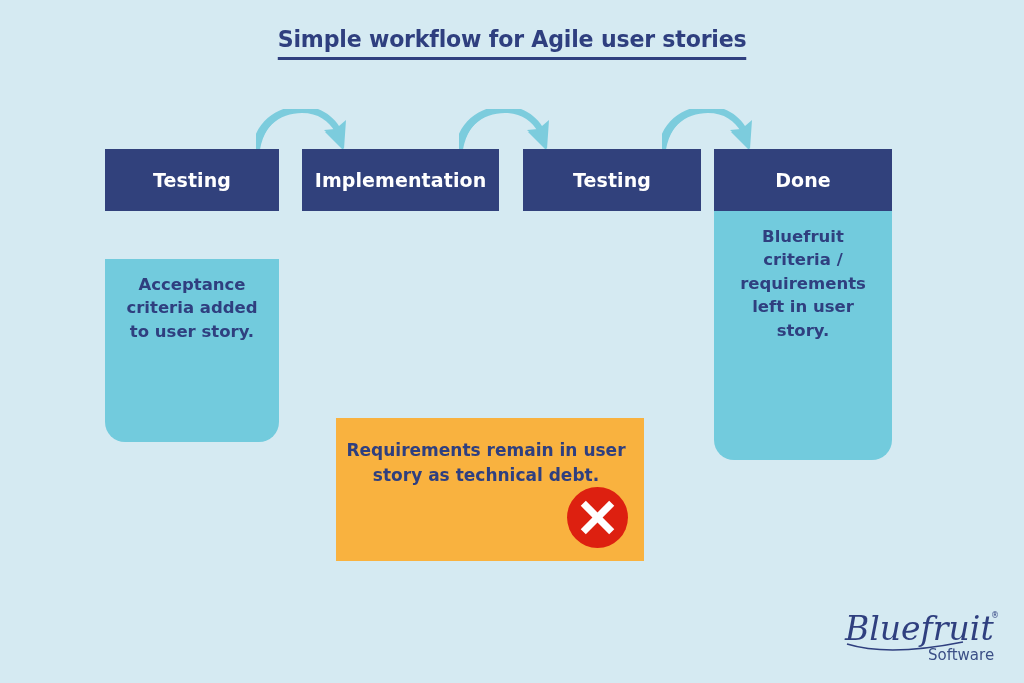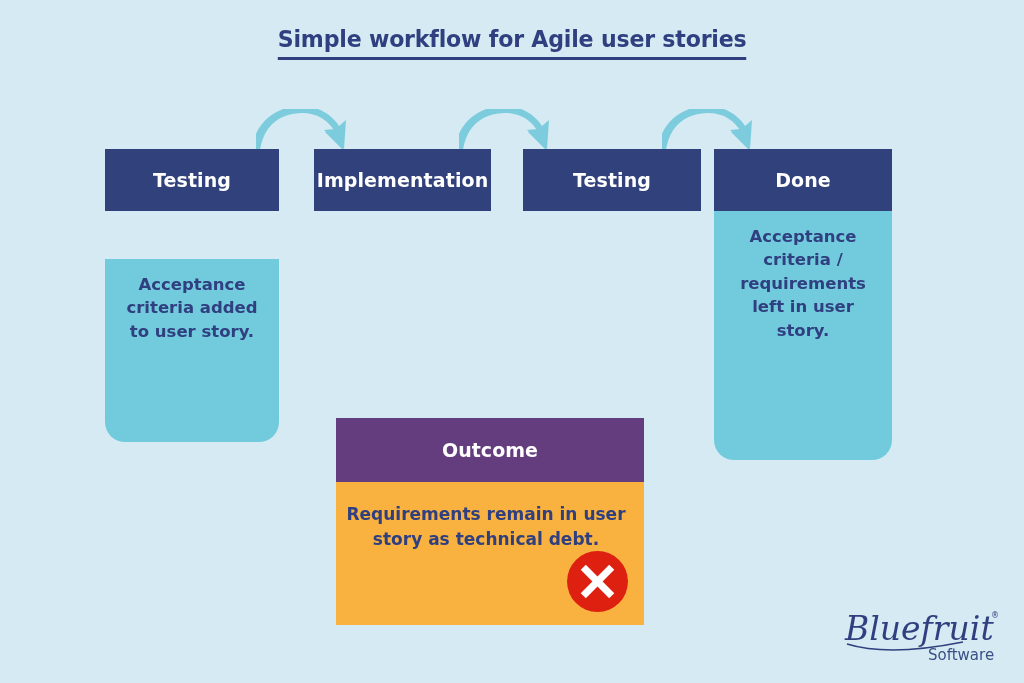--- a/index.html
+++ b/index.html
@@ -67,21 +67,21 @@
     padding: 14px 14px 18px 14px;
     box-sizing: border-box;
     border-bottom-left-radius: 20px;
     border-bottom-right-radius: 20px;
   }
 
   
   #card-backlog      { left: 105px; top: 149px; width: 174px; }
   #card-backlog .card-body { height: 183px; margin-top: 48px; }
   
-  #card-implementation { left: 314px; top: 149px; width: 177px; }
+  #card-implementation { left: 302px; top: 149px; width: 197px; }
   
   #card-testing      { left: 511px; top: 149px; width: 178px; padding-left: 12px; }
   
   #card-done         { left: 714px; top: 149px; width: 178px; }
   #card-done .card-body { height: 249px; }
 
   
   #card-outcome {
     position: absolute;
     left: 336px;
@@ -168,25 +168,24 @@
   <div class="card" id="card-implementation">
     <div class="card-head">Implementation</div>
   </div>
 
   <div class="card" id="card-testing">
     <div class="card-head">Testing</div>
   </div>
 
   <div class="card" id="card-done">
     <div class="card-head">Done</div>
-    <div class="card-body">Acceptance criteria / requirements left in user story.</div>
+    <div class="card-body">Bluefruit criteria / requirements left in user story.</div>
   </div>
 
   <div id="card-outcome">
-    <div class="outcome-head">Outcome</div>
     <div class="outcome-body">
       <span>Requirements remain in user story as technical debt.</span>
       <svg id="reject-icon" viewBox="0 0 64 64">
         <circle cx="32" cy="32" r="30" fill="#dd2010"></circle>
         <path d="M20.5 15.5 L32 27 L43.5 15.5 L48.5 20.5 L37 32 L48.5 43.5 L43.5 48.5 L32 37 L20.5 48.5 L15.5 43.5 L27 32 L15.5 20.5 Z" fill="#ffffff"></path>
       </svg>
     </div>
   </div>
 
   <svg id="brand-logo" viewBox="0 0 160 62">

